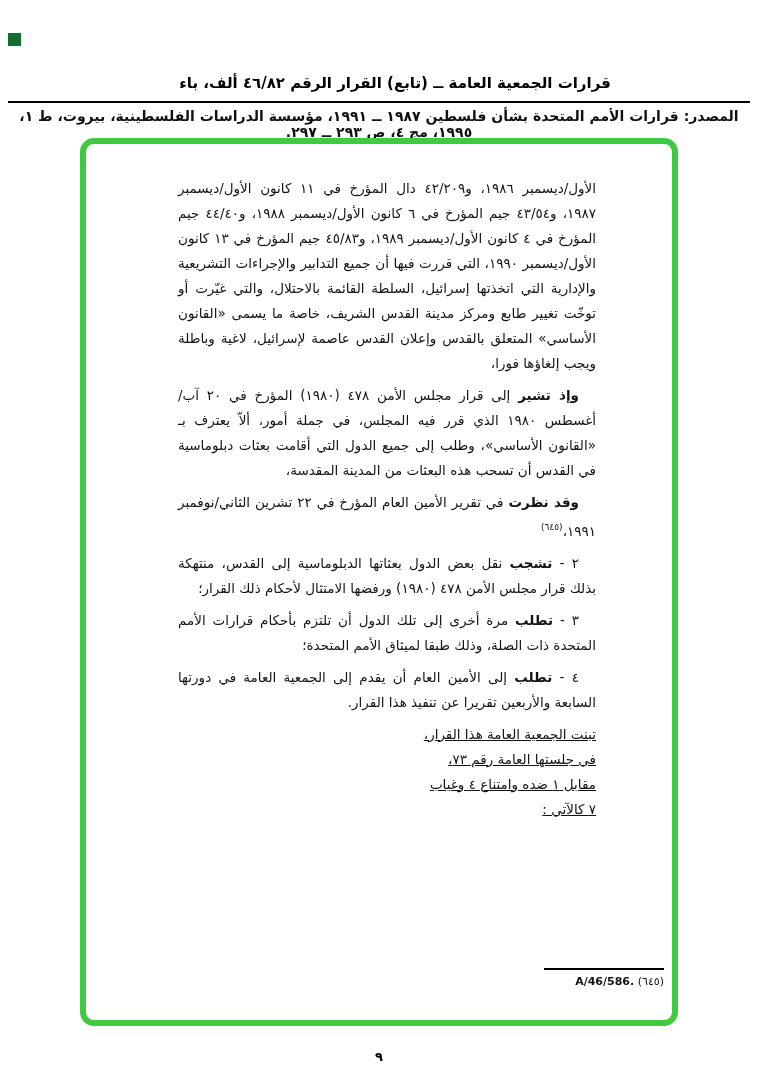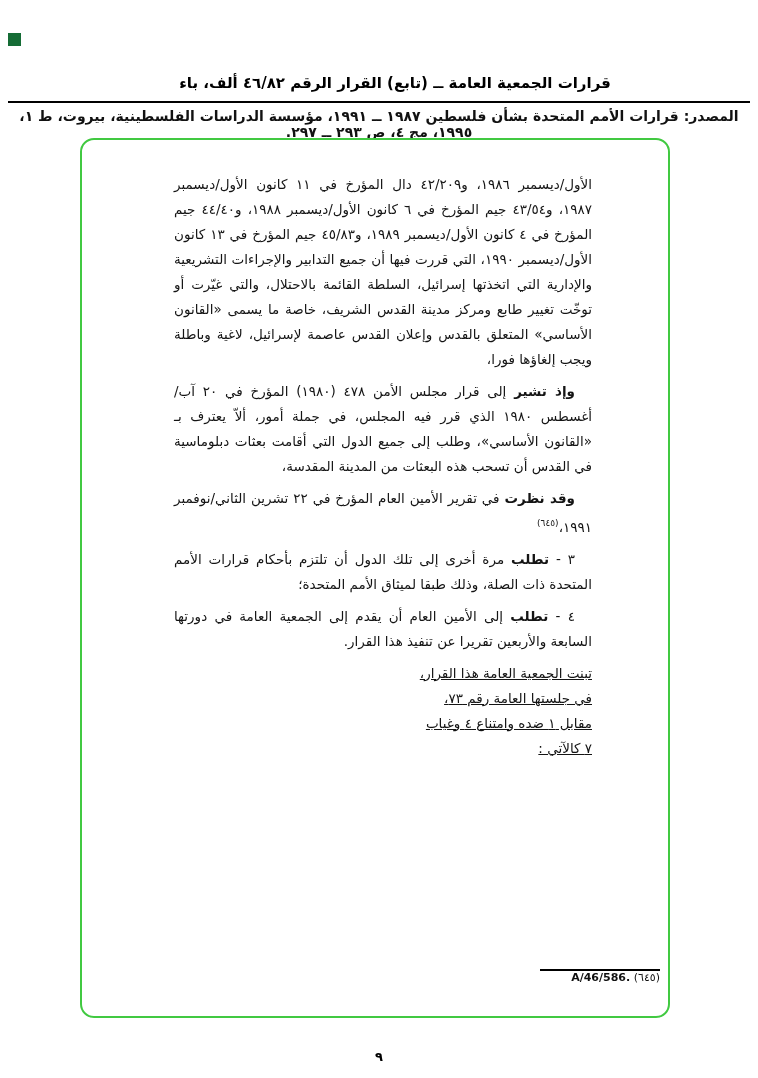--- a/index.html
+++ b/index.html
@@ -18,36 +18,36 @@
   .rule {
     position:absolute; top:101px; left:8px; right:8px;
     border-top:2px solid #000;
   }
   .source {
     position:absolute; top:108px; left:0; right:0; text-align:center;
     direction:rtl; font-size:14px; font-weight:bold; color:#111;
   }
   .green-box {
     position:absolute; left:80px; top:138px; width:586px; height:876px;
-    border:2px solid #ec4899; border-radius:14px; background:#fff;
+    border:6px solid #ec4899; border-radius:14px; background:#fff;
   }
   .content {
     position:absolute; top:32px; right:76px; left:92px;
     direction:rtl; text-align:justify;
     font-size:13.5px; line-height:25px; color:#141414;
   }
   p.para { margin:0 0 7px 0; }
   p.indent { text-indent:17px; }
   .lead { font-weight:bold; }
   .fn-sup { font-size:9px; vertical-align:super; }
   .closing { margin-top:3px; }
   .closing div { line-height:25px;text-decoration:underline; }
   .ref-block {
     position:absolute; right:8px; bottom:32px; width:120px;
-    border-top:2px solid #000; 
+    border-top:2px solid #000; padding-top:5px;
     direction:ltr; text-align:right; font-size:11px;
   }
   .ref-block .ref { font-weight:bold; }
   .page-num {
     position:absolute; bottom:14px; left:0; right:0; text-align:center;
     font-size:13px; font-weight:bold; color:#000;
   }
 </style>
 </head>
 <body>
@@ -71,20 +71,23 @@
 
       <p class="para indent">
         <span class="num"></span><span class="lead">وإذ تشير</span><span class="rest"> إلى قرار مجلس الأمن ٤٧٨ (١٩٨٠) المؤرخ في ٢٠ آب/أغسطس ١٩٨٠ الذي قرر فيه المجلس، في جملة أمور، ألاّ يعترف بـ «القانون الأساسي»، وطلب إلى جميع الدول التي أقامت بعثات دبلوماسية في القدس أن تسحب هذه البعثات من المدينة المقدسة،</span>
       </p>
 
       <p class="para indent">
         <span class="num"></span><span class="lead">وقد نظرت</span><span class="rest"> في تقرير الأمين العام المؤرخ في ٢٢ تشرين الثاني/نوفمبر ١٩٩١،</span><span class="fn-sup">(٦٤٥)</span>
       </p>
 
 
+      <p class="para indent">
+        <span class="num">٢ - </span><span class="lead">تشجب</span><span class="rest"> نقل بعض الدول بعثاتها الدبلوماسية إلى القدس، منتهكة بذلك قرار مجلس الأمن ٤٧٨ (١٩٨٠) ورفضها الامتثال لأحكام ذلك القرار؛</span>
+      </p>
 
       <p class="para indent">
         <span class="num">٣ - </span><span class="lead">تطلب</span><span class="rest"> مرة أخرى إلى تلك الدول أن تلتزم بأحكام قرارات الأمم المتحدة ذات الصلة، وذلك طبقا لميثاق الأمم المتحدة؛</span>
       </p>
 
       <p class="para indent">
         <span class="num">٤ - </span><span class="lead">تطلب</span><span class="rest"> إلى الأمين العام أن يقدم إلى الجمعية العامة في دورتها السابعة والأربعين تقريرا عن تنفيذ هذا القرار.</span>
       </p>
 
       <div class="closing">

